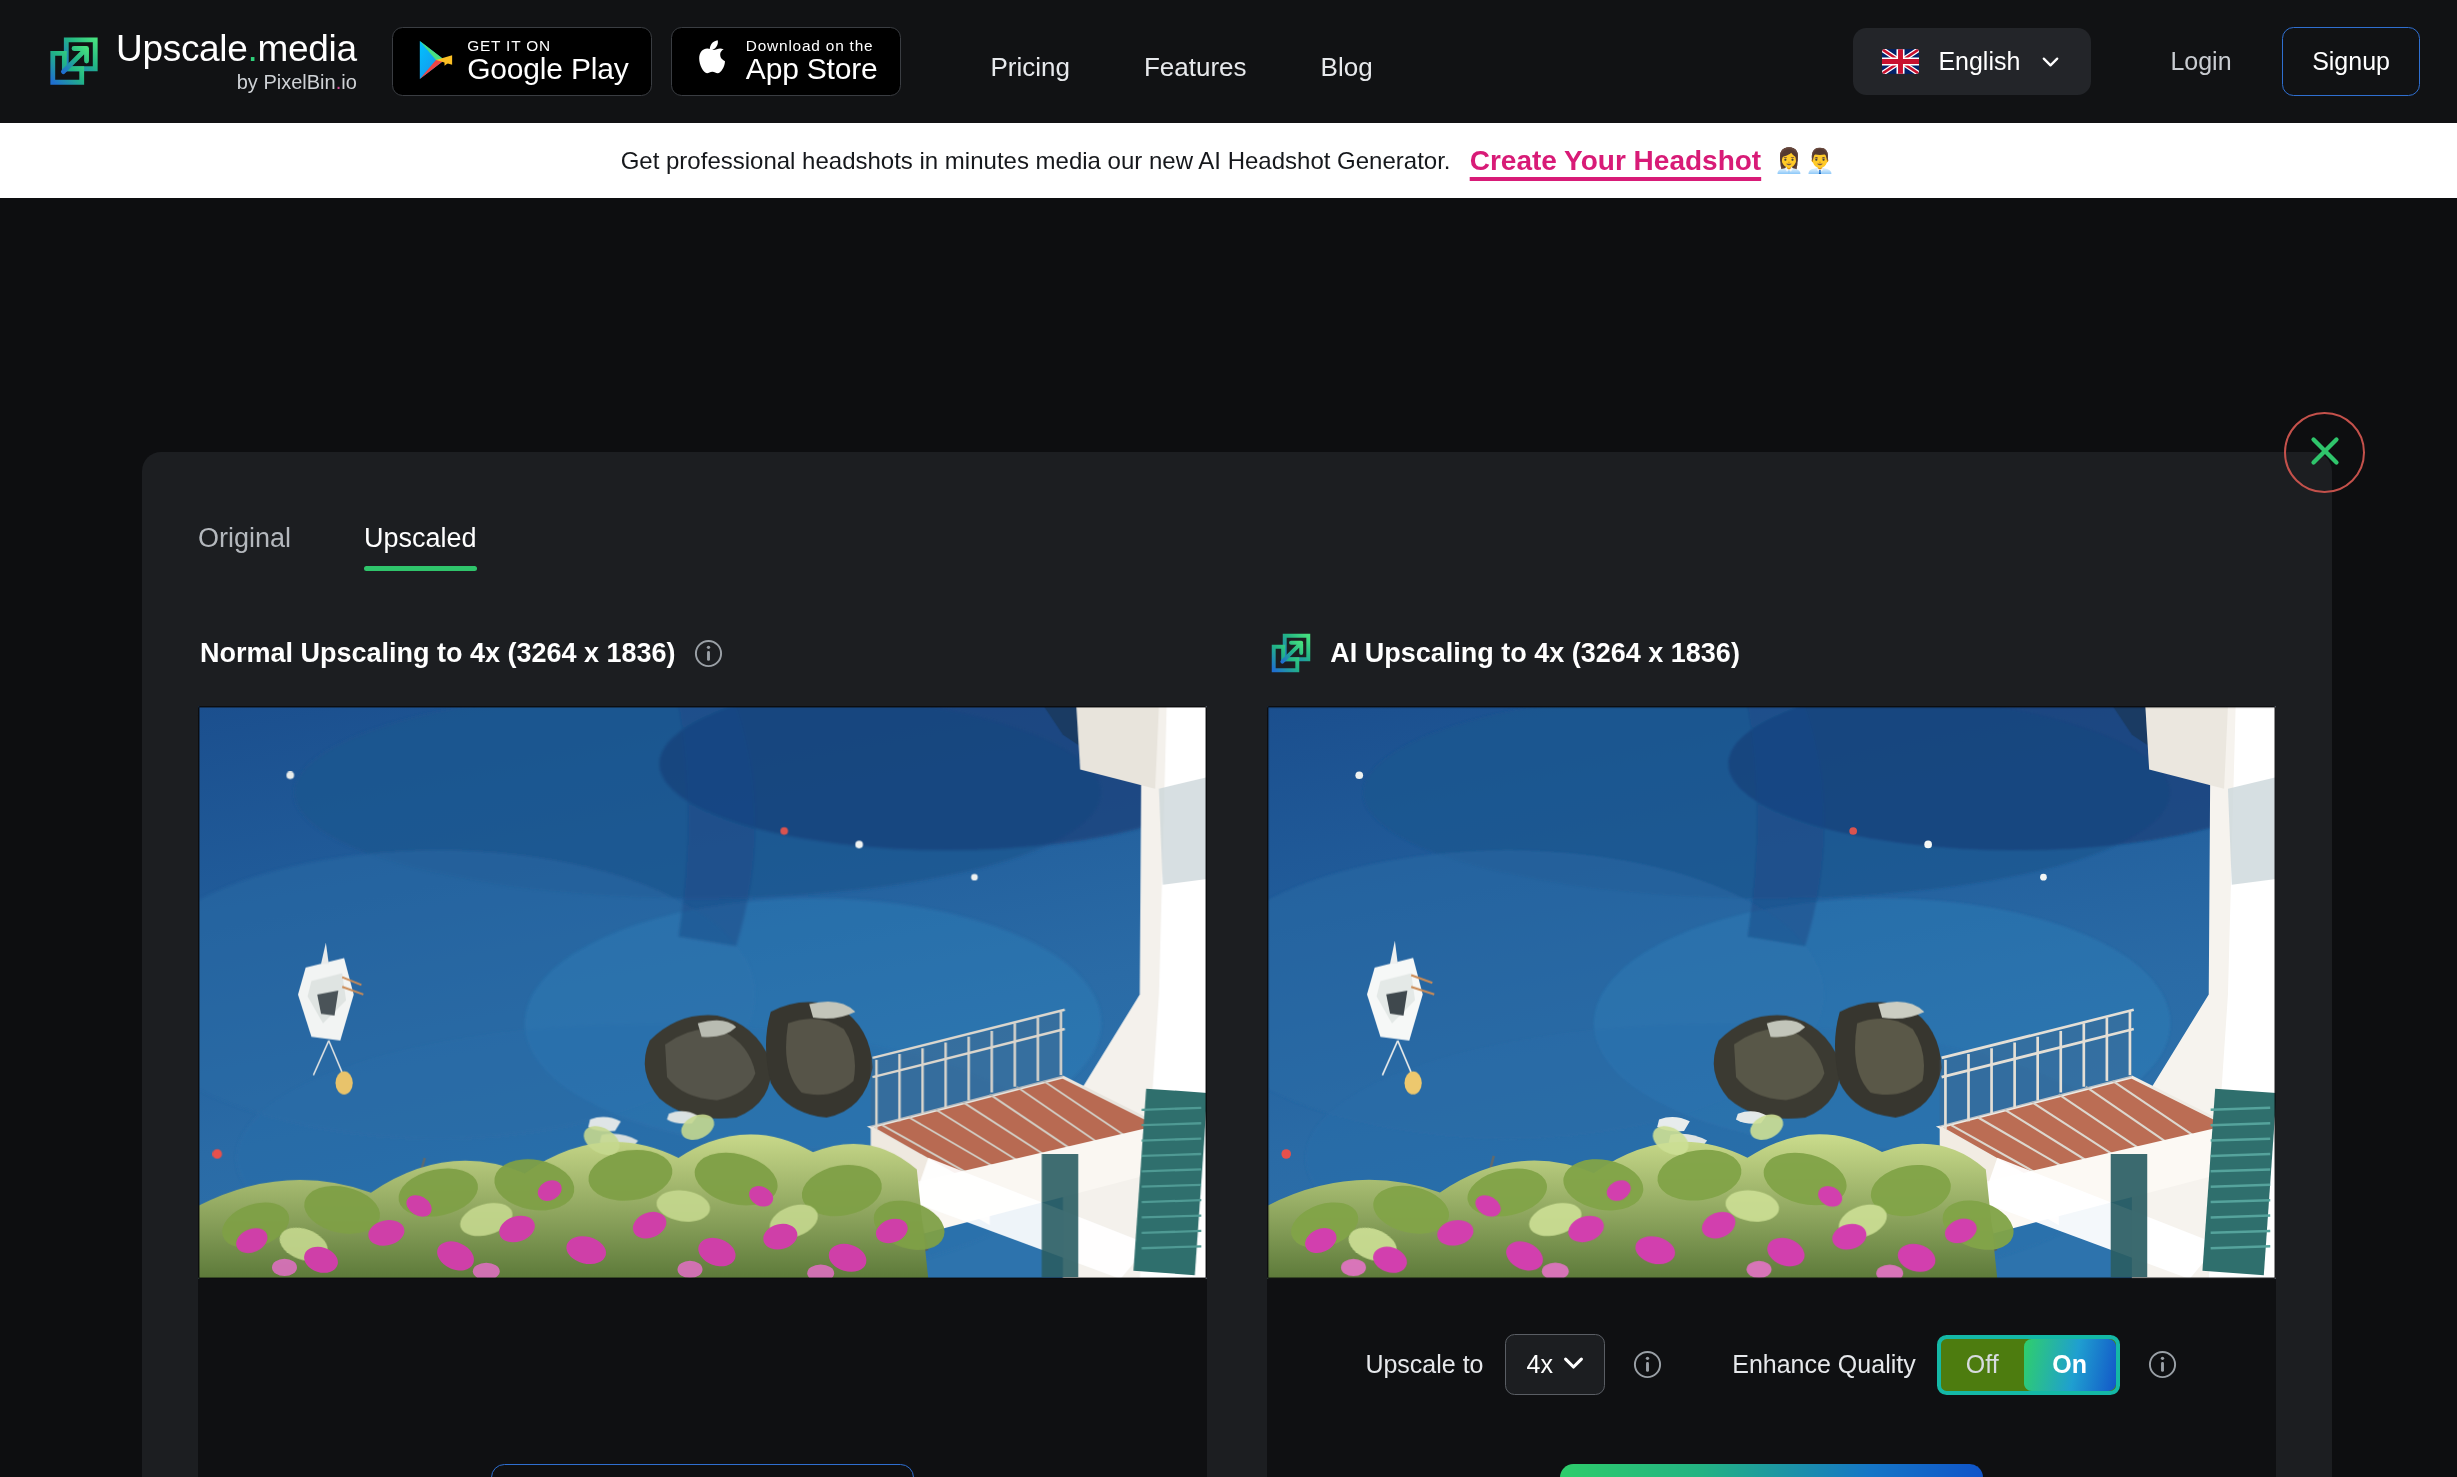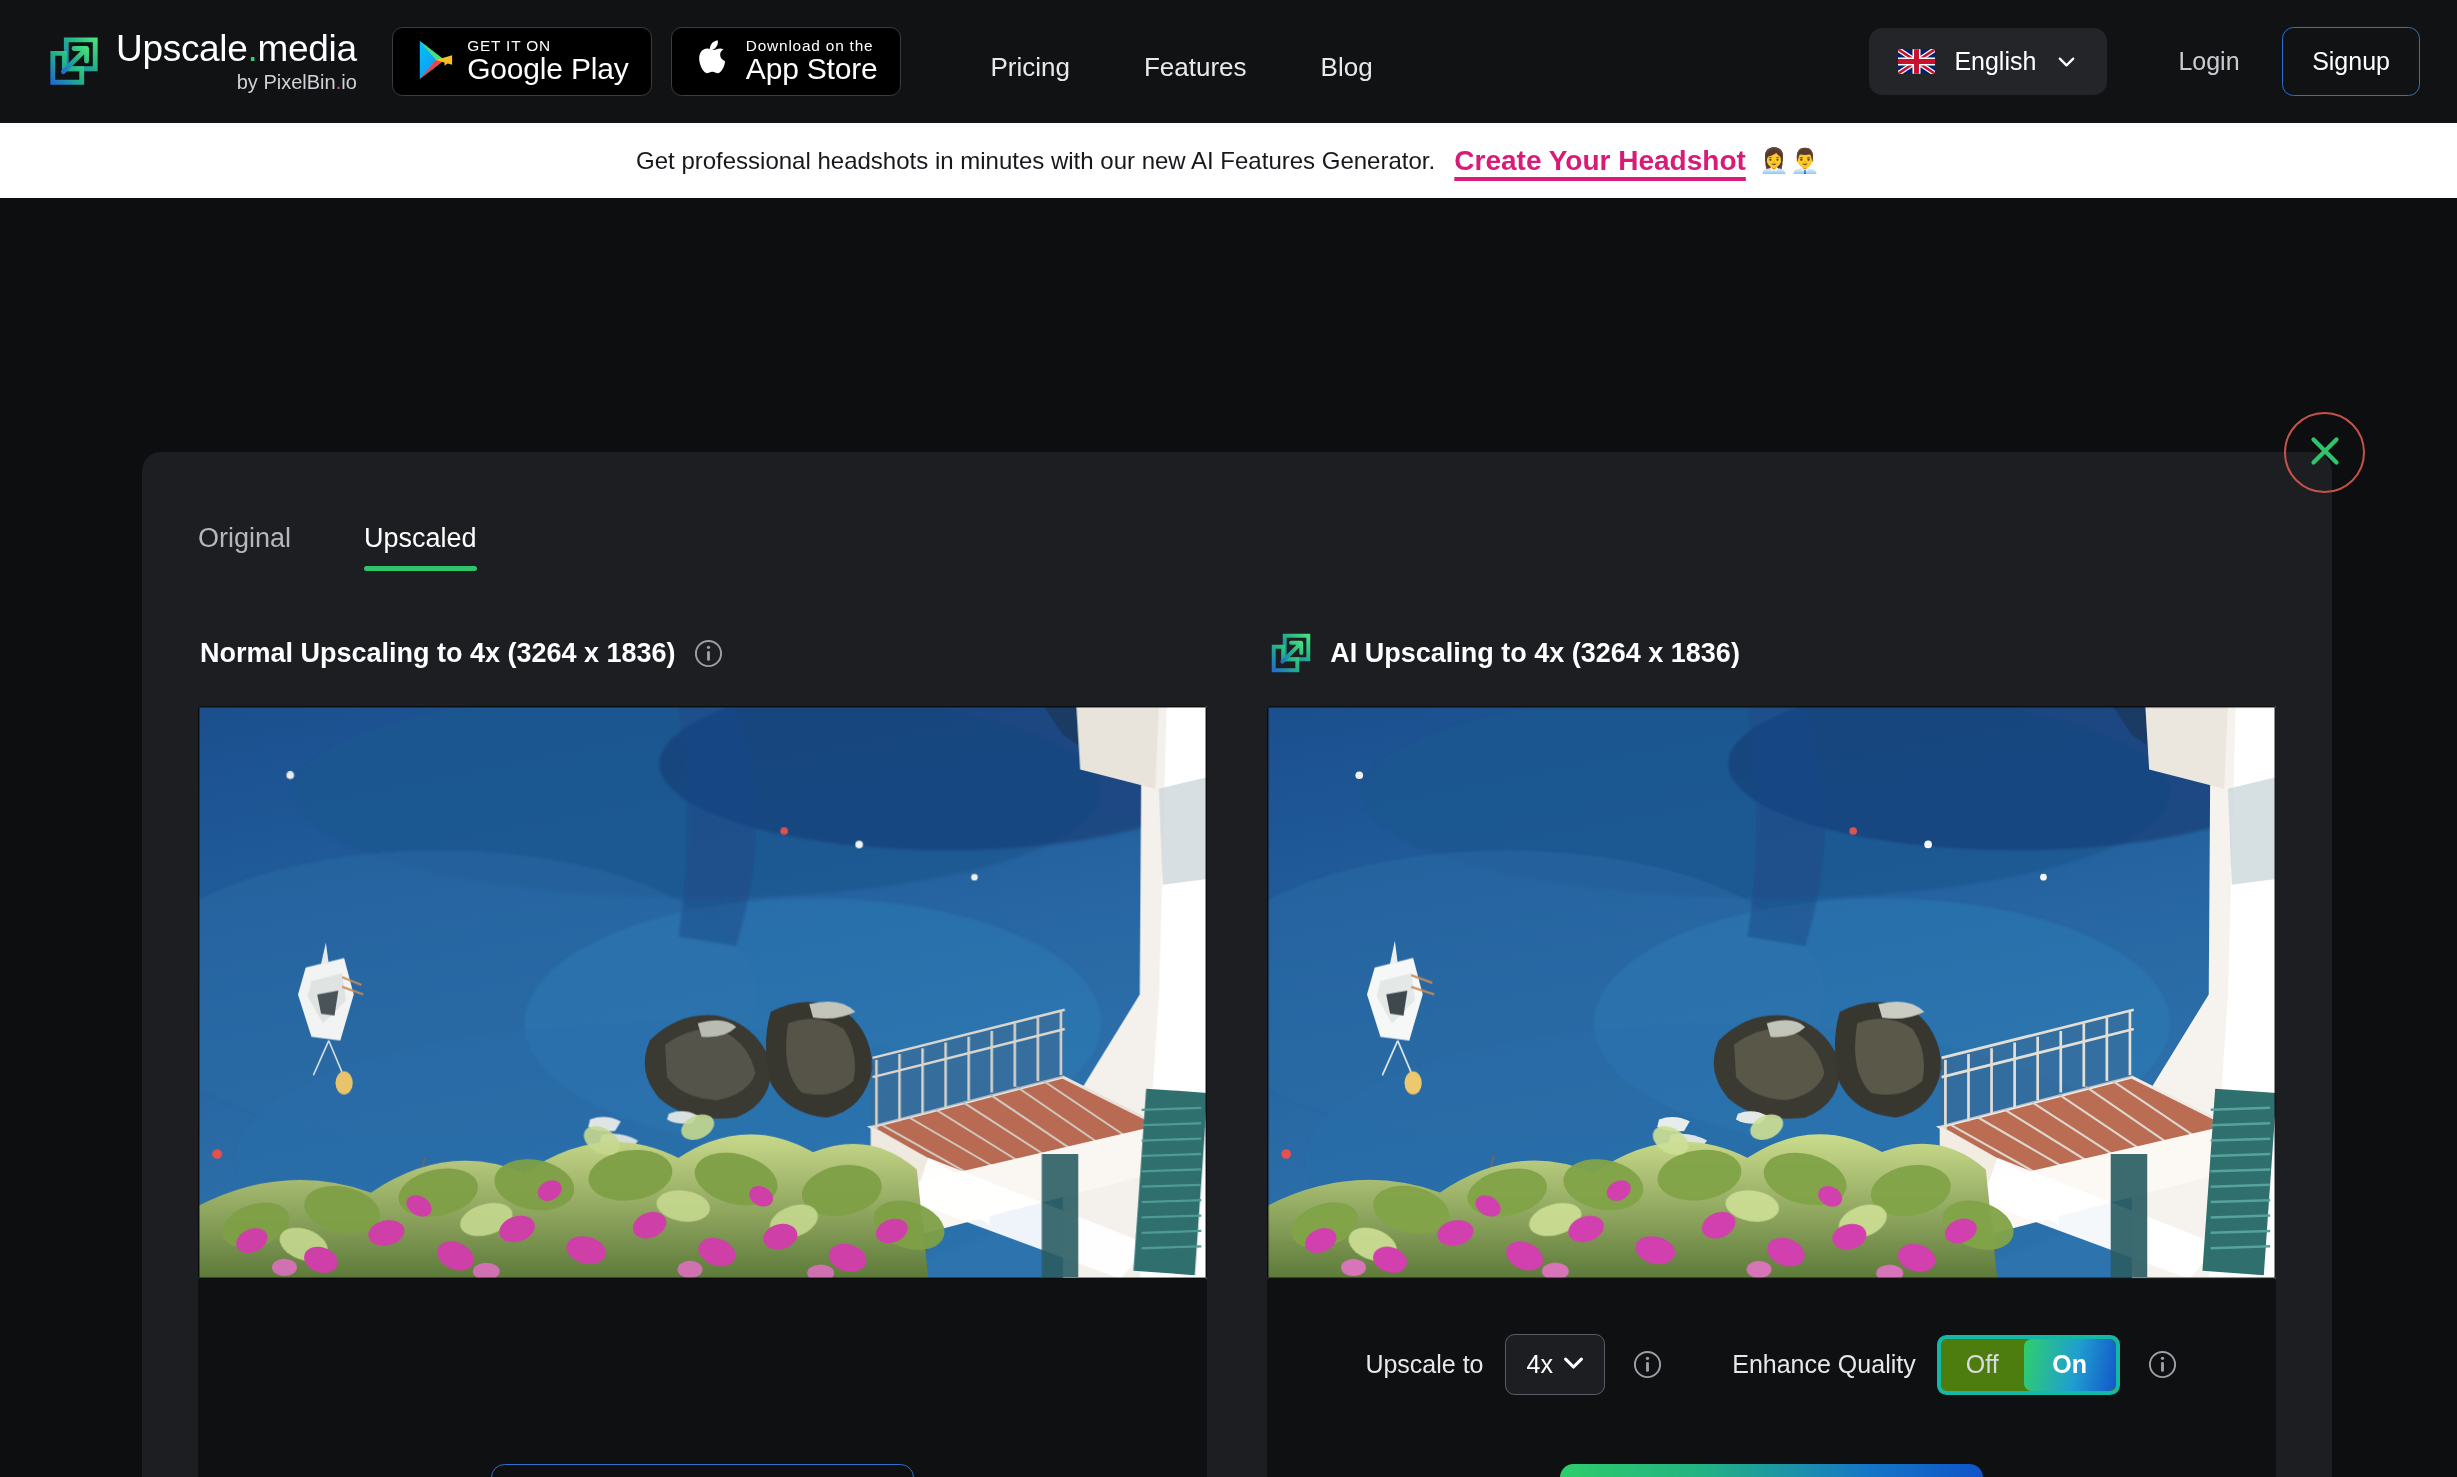--- a/index.html
+++ b/index.html
@@ -39,21 +39,21 @@
   .badge-small { font-size: 15.4px; color: #fff; letter-spacing: 0.8px; }
   .badge-big { font-size: 30px; color: #fff; letter-spacing: -0.2px; white-space: nowrap; }
 
   .nav-links { display: flex; align-items: center; gap: 0; margin-left: 52px; }
   .nav-link {
     font-size: 26px; color: #e7e9ec; padding: 0 37px; cursor: pointer;
     white-space: nowrap;
     margin-top: 12px;
   }
 
-  .header-right { margin-left: auto; display: flex; align-items: center; gap: 0; }
+  .header-right { margin-left: auto; display: flex; align-items: center; gap: 8px; }
   .lang-select {
     display: flex; align-items: center; gap: 19px;
     background: #232529; border-radius: 13.4px;
     height: 67px; padding: 0 29px; cursor: pointer; margin-right: 38px;
   }
   .lang-flag { width: 37px; height: 25px; display:block; border-radius:2.9px; }
   .lang-label { font-size: 25px; color: #fff; }
   .chev { width: 23px; height: 23px; display:block; }
   .login-link { font-size: 25px; color: #c9ccd1; padding: 0 33px; cursor: pointer; }
   .signup-btn {
@@ -270,21 +270,21 @@
             <path d="M5 9 L12 16 L19 9" fill="none" stroke="#fff" stroke-width="2.4" stroke-linecap="round" stroke-linejoin="round"></path>
           </svg>
       </span>
     </div>
     <span class="login-link">Login</span>
     <button class="signup-btn">Signup</button>
   </div>
 </header>
 
 <div class="announce">
-  <span class="announce-text">Get professional headshots in minutes with our new AI Features Generator.</span>
+  <span class="announce-text">Get professional headshots in minutes media our new AI Headshot Generator.</span>
   <span class="announce-link">Create Your Headshot</span>
   <span class="announce-emoji">👩‍💼👨‍💼</span>
 </div>
 
 <div class="page-body">
 
   <div class="close-btn">
     <span>
       <svg width="44" height="44" viewBox="0 0 46 46">
         <path d="M11 11 L35 35 M35 11 L11 35" stroke="#2fc46b" stroke-width="4.5" stroke-linecap="round"></path>

